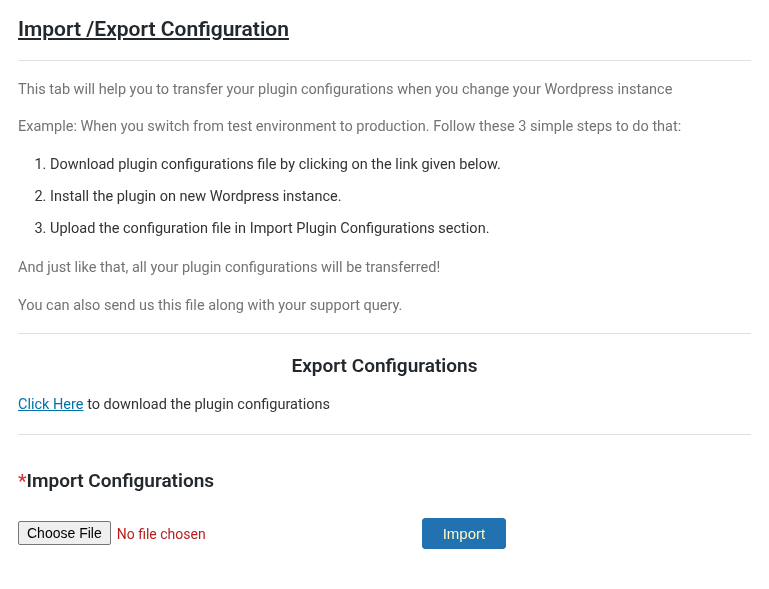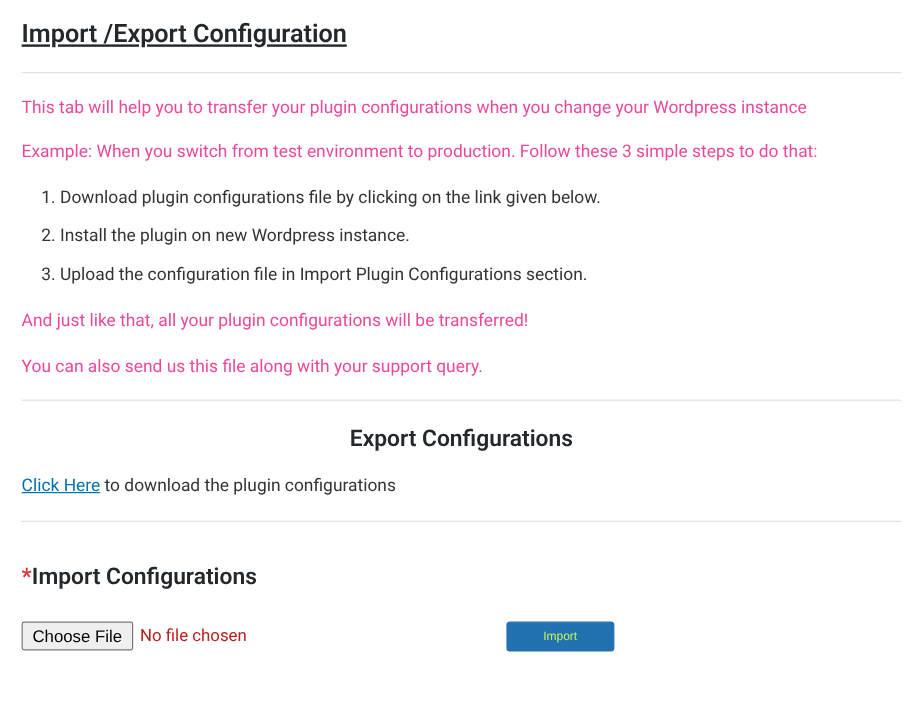--- a/index.html
+++ b/index.html
@@ -28,21 +28,21 @@
       color: #23282d;
       text-align: center;
     }
     hr {
       border: none;
       border-top: 1px solid #e0e0e0;
       margin: 14px 0 18px 0;
     }
     p {
       margin: 0 0 16px 0;
-      color: #ec4899;
+      color: #737373;
     }
     ol {
       margin: 0 0 18px 0;
       padding-left: 32px;
     }
     ol li {
       margin-bottom: 10px;
       color: #333;
     }
     a.download-link {
@@ -68,43 +68,43 @@
       margin-bottom: 22px;
       margin-top: 32px;
     }
     .import-row {
       display: flex;
       align-items: center;
       gap: 28px;
     }
     .file-selector {
       display: inline-flex;
-      align-items: center;
+      align-items: flex-end;
       font-size: 14px;
     }
     .file-selector button.choose {
       background: #efefef;
       border: 1px solid #767676;
       border-radius: 2px;
       padding: 3px 8px;
       font-size: 14px;
       cursor: pointer;
       font-family: Arial, sans-serif;
     }
     .file-selector .no-file {
       margin-left: 6px;
       color: #b91c1c;
     }
     .import-button {
       background: #2271b1;
-      color: #bef264;
+      color: #fef9c3;
       border: 1px solid #2271b1;
       border-radius: 3px;
-      padding: 6px 30px;
-      font-size: 10px;
+      padding: 6px 20px;
+      font-size: 15px;
       cursor: pointer;
     }
     .spacer-wide {
       display: inline-block;
       width: 160px;
     }
   </style>
 </head>
 <body>
 

